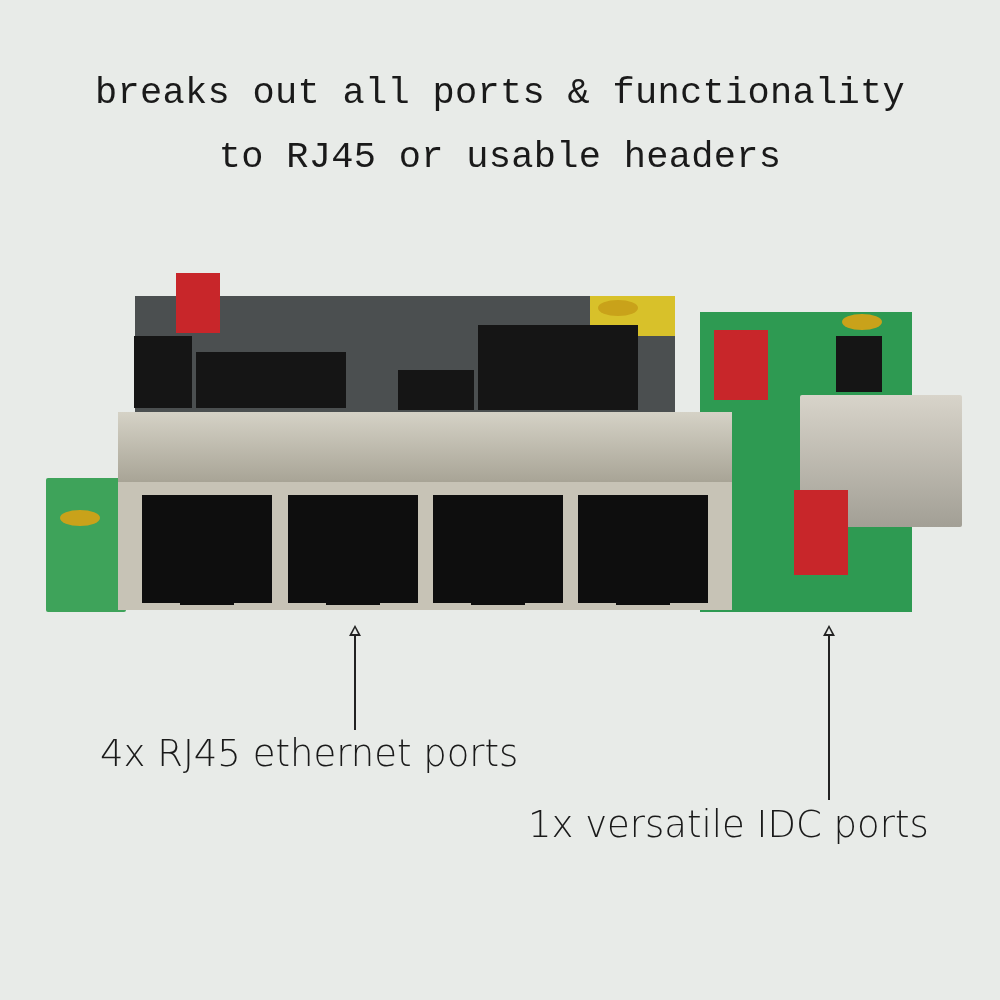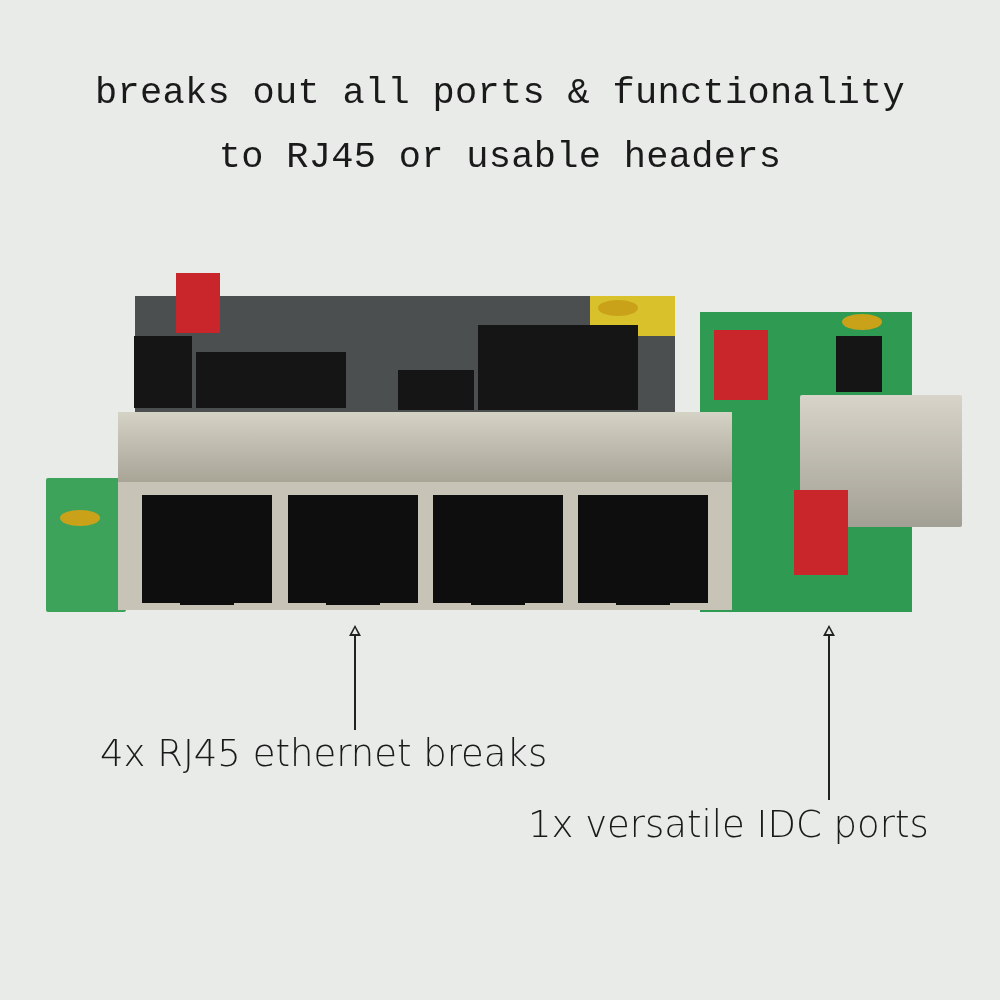--- a/index.html
+++ b/index.html
@@ -63,17 +63,17 @@
   <div class="port" style="left:433px;">
       <div class="notch"></div>
     </div>
   <div class="port" style="left:578px;">
       <div class="notch"></div>
     </div>
 </div>
 
 <div class="arrow-head" style="left:349px;top:625px;"></div>
 <div class="arrow-line" style="left:354px;top:635px;height:95px;"></div>
-<div class="label lab-eth">4x RJ45 ethernet breaks</div>
+<div class="label lab-eth">4x RJ45 ethernet ports</div>
 
 <div class="arrow-head" style="left:823px;top:625px;"></div>
 <div class="arrow-line" style="left:828px;top:635px;height:165px;"></div>
 <div class="label lab-idc">1x versatile IDC ports</div>
 
 </body></html>

